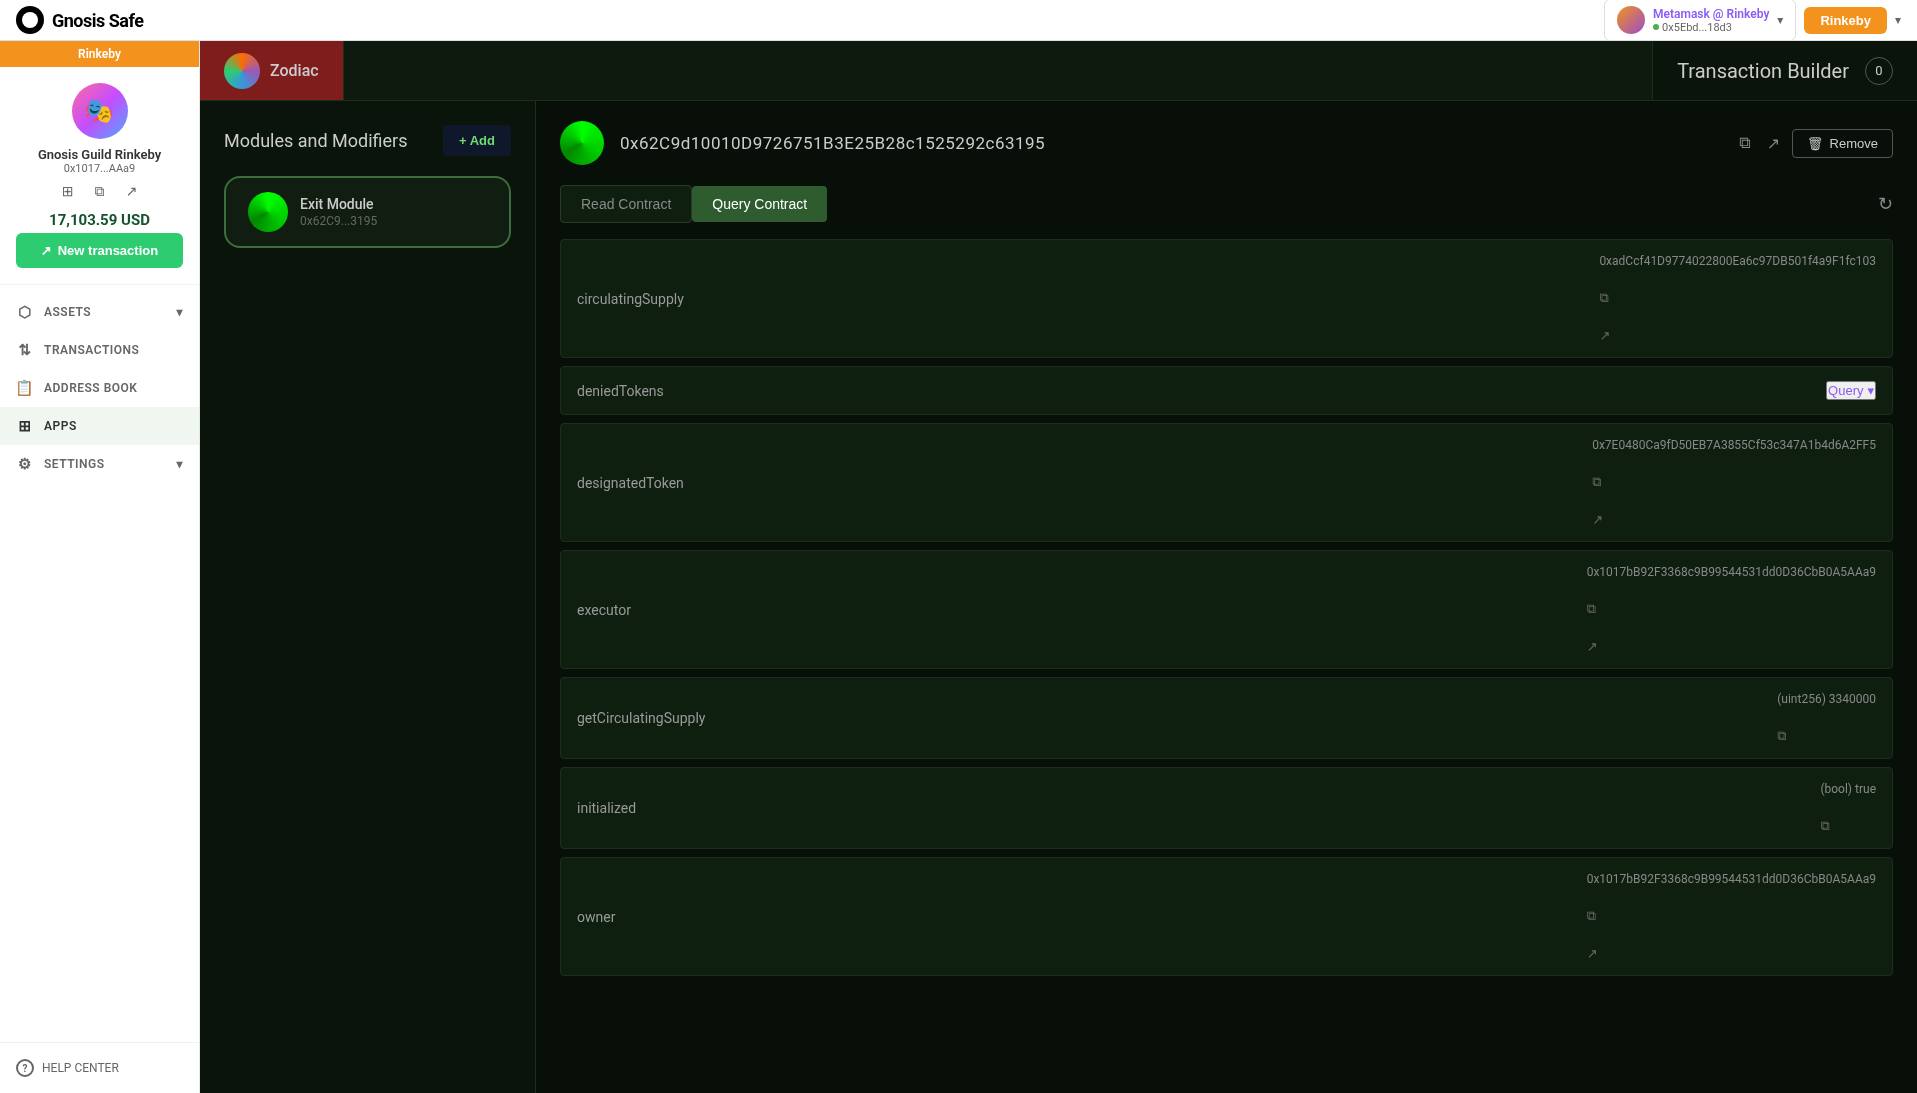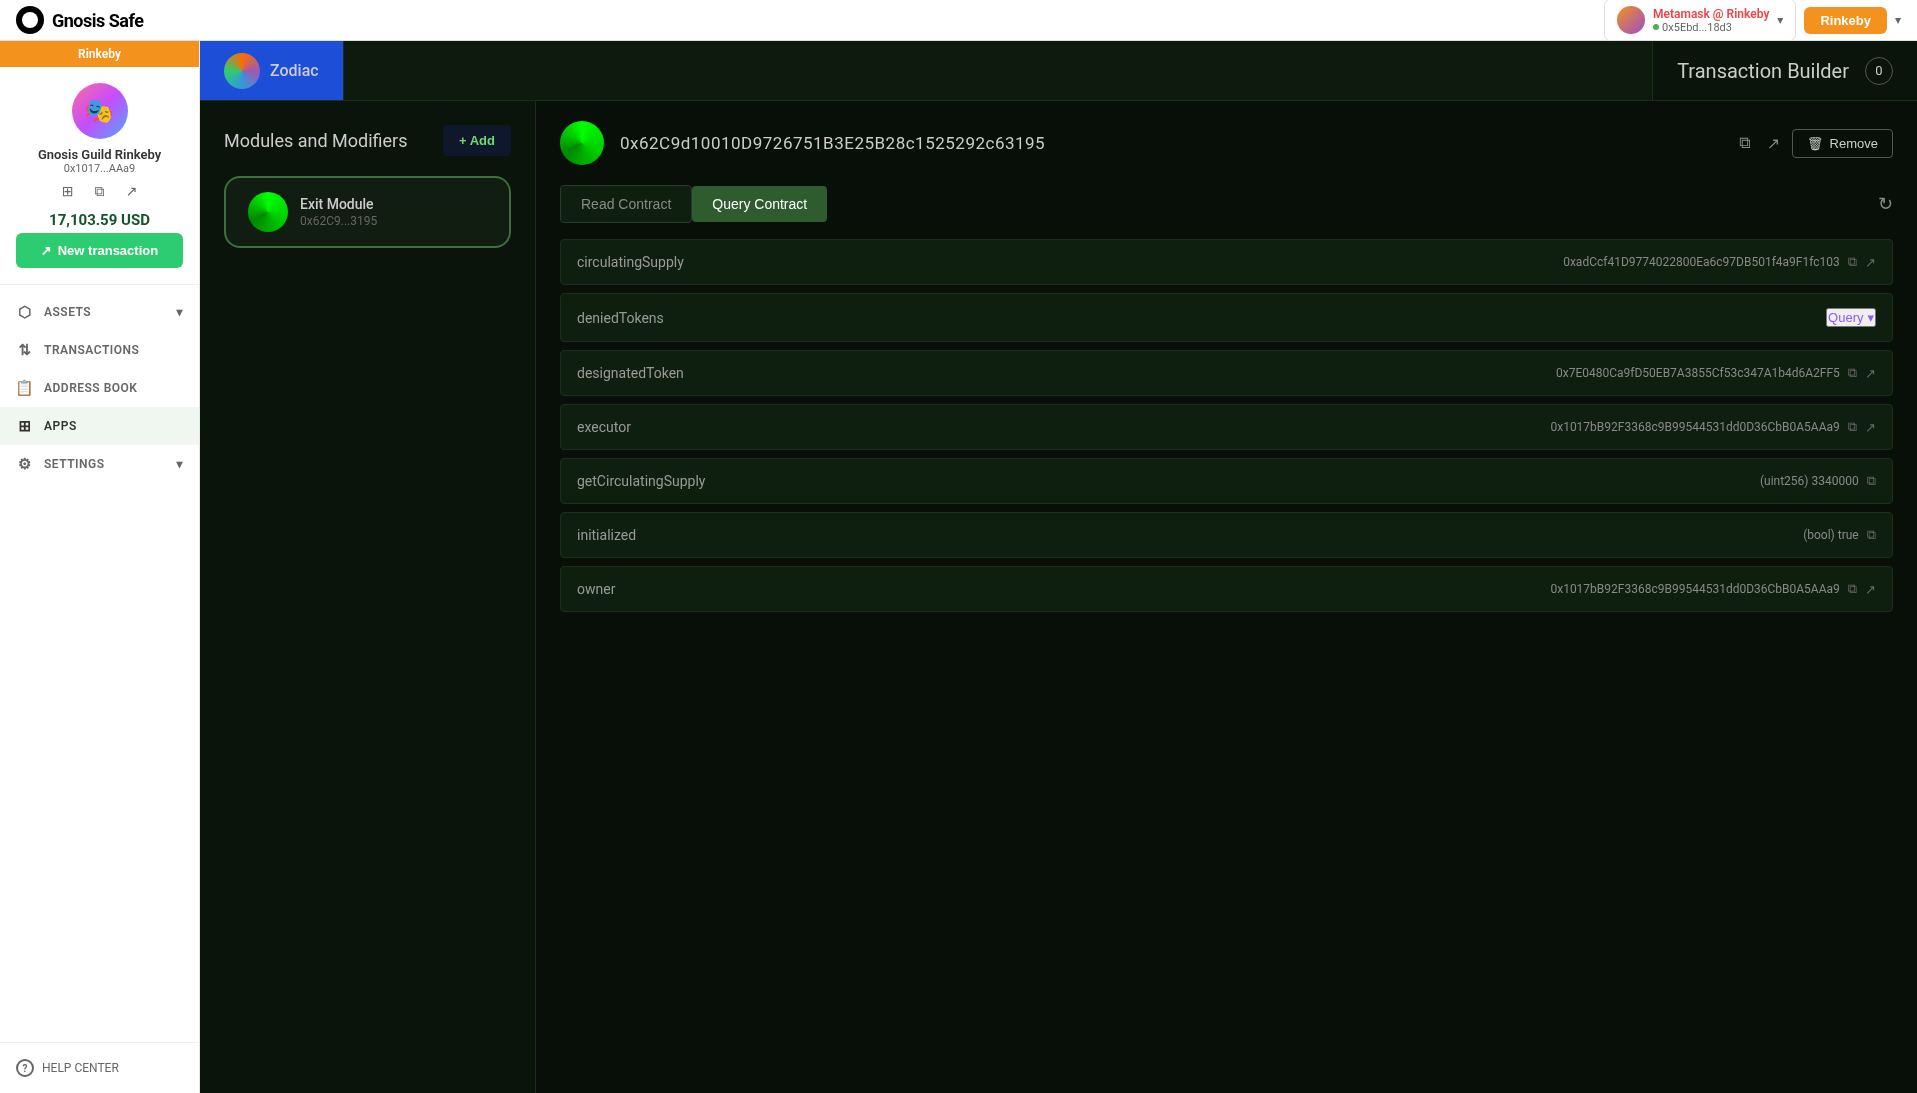--- a/index.html
+++ b/index.html
@@ -8,21 +8,21 @@
     
     .topbar { height: 41px; background: #fff; display: flex; align-items: center; justify-content: space-between; padding: 0 16px; border-bottom: 1px solid #e0e0e0; flex-shrink: 0; }
     .topbar-logo { display: flex; align-items: center; gap: 8px; }
     .logo-icon { width: 28px; height: 28px; background: #000; border-radius: 50%; display: flex; align-items: center; justify-content: center; }
     .logo-inner { width: 16px; height: 16px; background: #fff; border-radius: 50%; }
     .logo-text { font-size: 18px; font-weight: 700; color: #000; letter-spacing: -0.5px; }
     .topbar-right { display: flex; align-items: center; gap: 8px; }
     .wallet-selector { display: flex; align-items: center; gap: 8px; padding: 6px 12px; border: 1px solid #e0e0e0; border-radius: 6px; cursor: pointer; background: #fff; }
     .wallet-avatar { width: 28px; height: 28px; border-radius: 50%; background: linear-gradient(135deg, #f4921e, #9b4dca); }
     .wallet-info { display: flex; flex-direction: column; }
-    .wallet-name { font-size: 12px; font-weight: 600; color: #ef4444; }
+    .wallet-name { font-size: 12px; font-weight: 600; color: #8b5cf6; }
     .wallet-address { font-size: 11px; color: #666; display: flex; align-items: center; gap: 3px; }
     .wallet-dot { width: 6px; height: 6px; background: #4caf50; border-radius: 50%; }
     .network-btn { background: #f4921e; color: #fff; border: none; border-radius: 6px; padding: 6px 16px; font-size: 13px; font-weight: 600; cursor: pointer; }
     .chevron { color: #666; font-size: 12px; cursor: pointer; }
 
     
     .main-layout { display: flex; flex: 1; overflow: hidden; }
 
     
     .sidebar { width: 200px; background: #fff; display: flex; flex-direction: column; border-right: 1px solid #e8e8e8; flex-shrink: 0; }
@@ -42,21 +42,21 @@
     .nav-icon { width: 18px; height: 18px; display: flex; align-items: center; justify-content: center; font-size: 15px; }
     .sidebar-footer { padding: 16px; border-top: 1px solid #f0f0f0; }
     .help-item { display: flex; align-items: center; gap: 8px; font-size: 12px; color: #666; cursor: pointer; }
     .help-circle { width: 18px; height: 18px; border: 2px solid #666; border-radius: 50%; display: flex; align-items: center; justify-content: center; font-size: 10px; font-weight: 700; }
 
     
     .content { flex: 1; background: #0d1a0d; overflow: hidden; display: flex; flex-direction: column; }
 
     
     .app-header { display: flex; align-items: stretch; background: #0d1a0d; border-bottom: 1px solid #1a2e1a; flex-shrink: 0; height: 60px; }
-    .app-tab { display: flex; align-items: center; gap: 10px; padding: 16px 24px; background: #1d4ed8; border-right: 1px solid #1a2e1a; cursor: pointer; }
+    .app-tab { display: flex; align-items: center; gap: 10px; padding: 16px 24px; background: #7f1d1d; border-right: 1px solid #1a2e1a; cursor: pointer; }
     .zodiac-icon { width: 36px; height: 36px; background: conic-gradient(#ff6b00, #9b59b6, #3498db, #2ecc71, #ff6b00); border-radius: 50%; }
     .app-tab-name { font-size: 16px; font-weight: 500; color: #ccc; }
     .app-tab-spacer { flex: 1; }
     .tx-builder-section { display: flex; align-items: center; gap: 16px; padding: 0 24px; background: #0a140a; border-left: 1px solid #1a2e1a; }
     .tx-builder-title { font-size: 20px; font-weight: 400; color: #ccc; }
     .tx-counter { width: 28px; height: 28px; border-radius: 50%; border: 1px solid #555; display: flex; align-items: center; justify-content: center; font-size: 13px; color: #ccc; }
 
     
     .app-content { flex: 1; display: flex; overflow: hidden; }
 
@@ -82,21 +82,21 @@
     .icon-btn { background: none; border: none; color: #888; cursor: pointer; font-size: 16px; padding: 4px; }
     .remove-btn { background: none; border: 1px solid #555; color: #ccc; border-radius: 4px; padding: 6px 14px; font-size: 13px; cursor: pointer; display: flex; align-items: center; gap: 6px; }
     .tab-btn { padding: 10px 20px; font-size: 14px; border: none; cursor: pointer; font-weight: 500; border-radius: 4px; }
     .tab-btn.inactive { background: #0f1f0f; color: #888; border: 1px solid #2a3a2a; }
     .tab-btn.active { background: #2e5c2e; color: #fff; }
     .tab-refresh { margin-left: auto; background: none; border: none; color: #888; cursor: pointer; font-size: 18px; }
 
     
     .contract-row { background: #0f1f0f; border: 1px solid #1a2e1a; border-radius: 4px; padding: 14px 16px; margin-bottom: 8px; display: flex; align-items: center; justify-content: space-between; }
     .row-name { font-size: 14px; color: #999; font-weight: 400; }
-    .row-value { font-size: 12px; color: #888; display: flex; align-items: center; gap: 8px; }
+    .row-value { font-size: 12px; color: #888; display: flex; align-items: flex-start; gap: 22px; flex-direction: column; }
     .row-value-text { color: #888; }
     .query-btn { display: flex; align-items: center; gap: 4px; color: #8b5cf6; font-size: 13px; cursor: pointer; }
     .copy-icon { font-size: 13px; color: #666; cursor: pointer; }
     .ext-icon { font-size: 13px; color: #666; cursor: pointer; }
 
     
     .right-panel::-webkit-scrollbar { width: 6px; }
     .right-panel::-webkit-scrollbar-track { background: #080f08; }
     .right-panel::-webkit-scrollbar-thumb { background: #2a3a2a; border-radius: 3px; }
 

